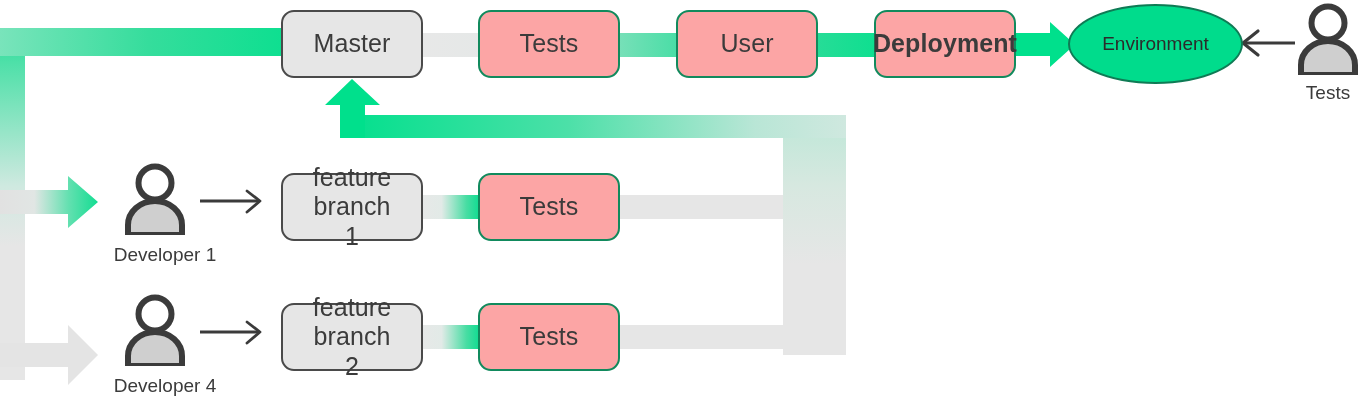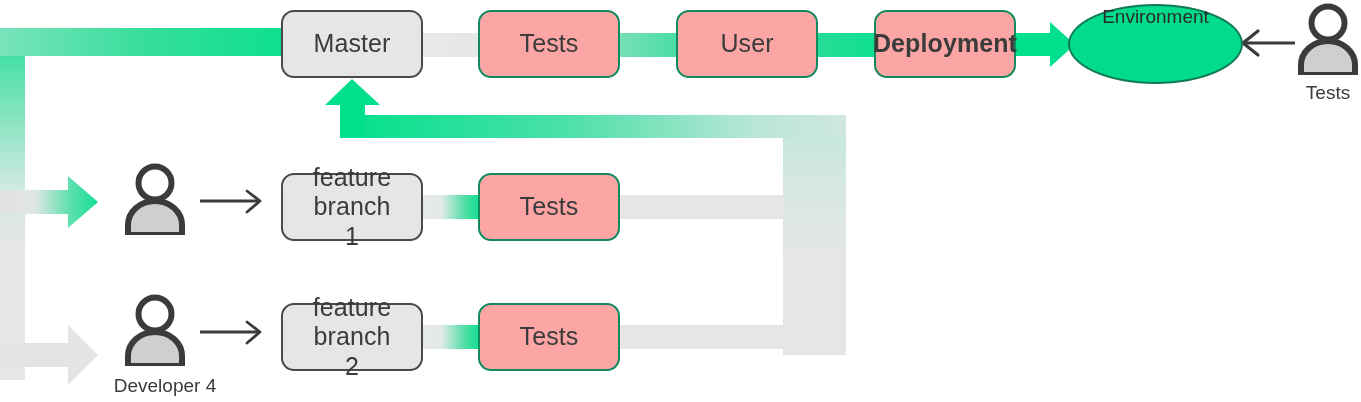--- a/index.html
+++ b/index.html
@@ -42,20 +42,21 @@
     border: 2.2px solid #4a4a4a;
   }
   .node-green {
     background: #fca5a5;
     border: 2.2px solid #118a5d;
   }
   .ellipse-node {
     position: absolute;
     box-sizing: border-box;
     display: flex;
+    align-items: center;
     justify-content: center;
     border-radius: 50%;
     background: #00dc8c;
     border: 2.2px solid #0f7b55;
     font-size: 19px;
     color: #2b2b2b;
     z-index: 5;
   }
   .person {
     position: absolute;
@@ -220,20 +221,23 @@
   <div class="person-label" style="left:1273px; top:82px; width:110px;">
     <span>Tests</span>
   </div>
 
   <div class="person" style="left:120px; top:163px; width:70px; height:72px;">
     <svg viewBox="0 0 70 72" width="70" height="72" xmlns="http://www.w3.org/2000/svg">
       <circle cx="35" cy="20" r="16.5" fill="#ffffff" stroke="#3b3b3b" stroke-width="6"></circle>
       <path d="M 8,72 L 8,62 A 27,24 0 0 1 62,62 L 62,72 Z" fill="#cfcfcf" stroke="#3b3b3b" stroke-width="6" stroke-linejoin="round"></path>
     </svg>
   </div>
+  <div class="person-label" style="left:105px; top:244px; width:120px;">
+    <span>Developer 1</span>
+  </div>
 
   <div class="person" style="left:120px; top:294px; width:70px; height:72px;">
     <svg viewBox="0 0 70 72" width="70" height="72" xmlns="http://www.w3.org/2000/svg">
       <circle cx="35" cy="20" r="16.5" fill="#ffffff" stroke="#3b3b3b" stroke-width="6"></circle>
       <path d="M 8,72 L 8,62 A 27,24 0 0 1 62,62 L 62,72 Z" fill="#cfcfcf" stroke="#3b3b3b" stroke-width="6" stroke-linejoin="round"></path>
     </svg>
   </div>
   <div class="person-label" style="left:105px; top:375px; width:120px;">
     <span>Developer 4</span>
   </div>

